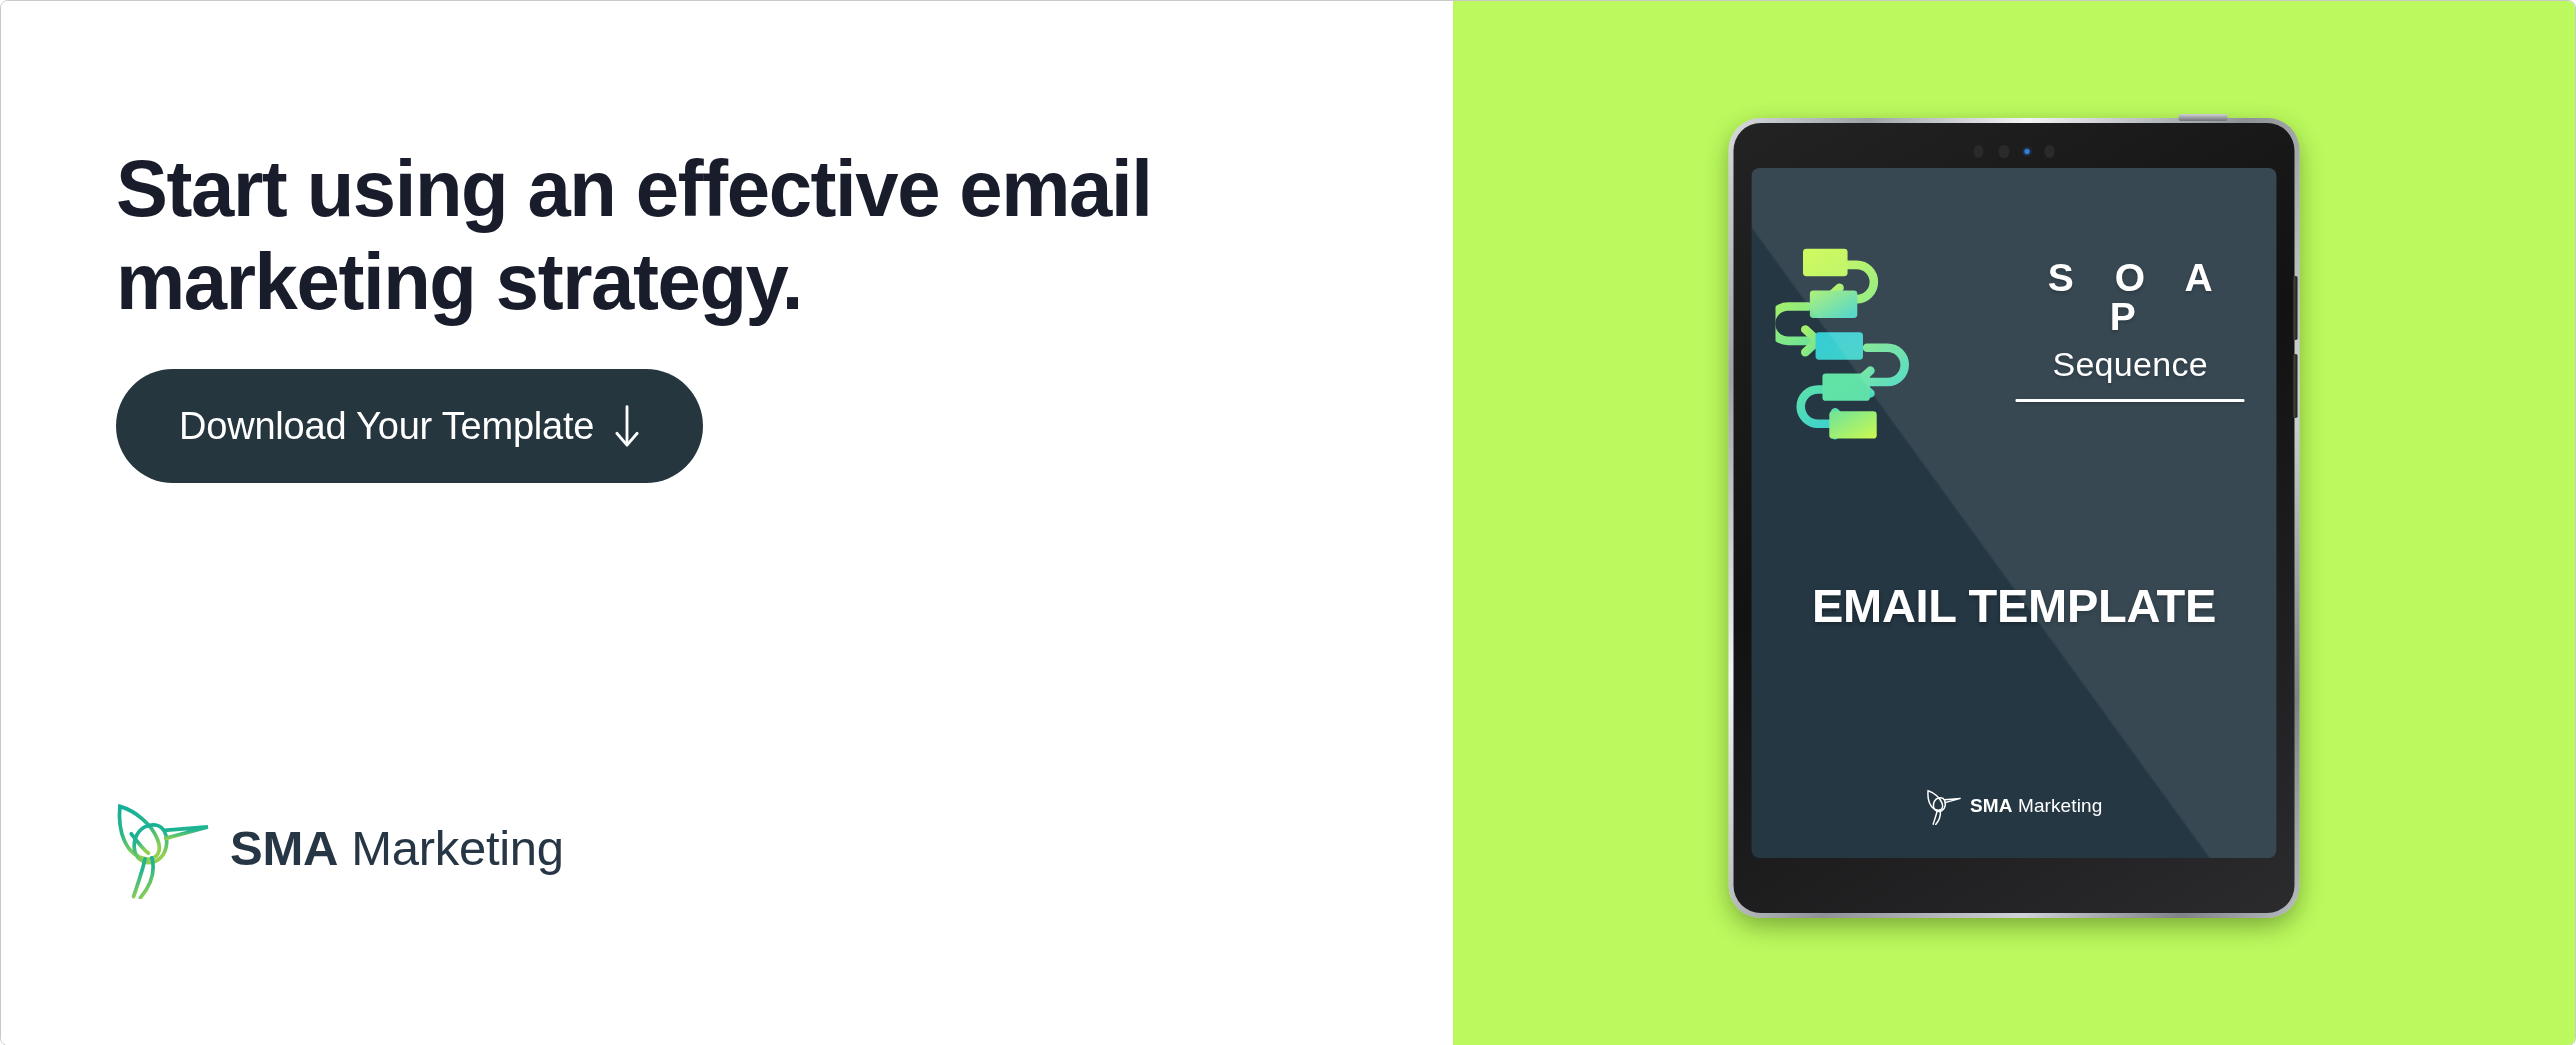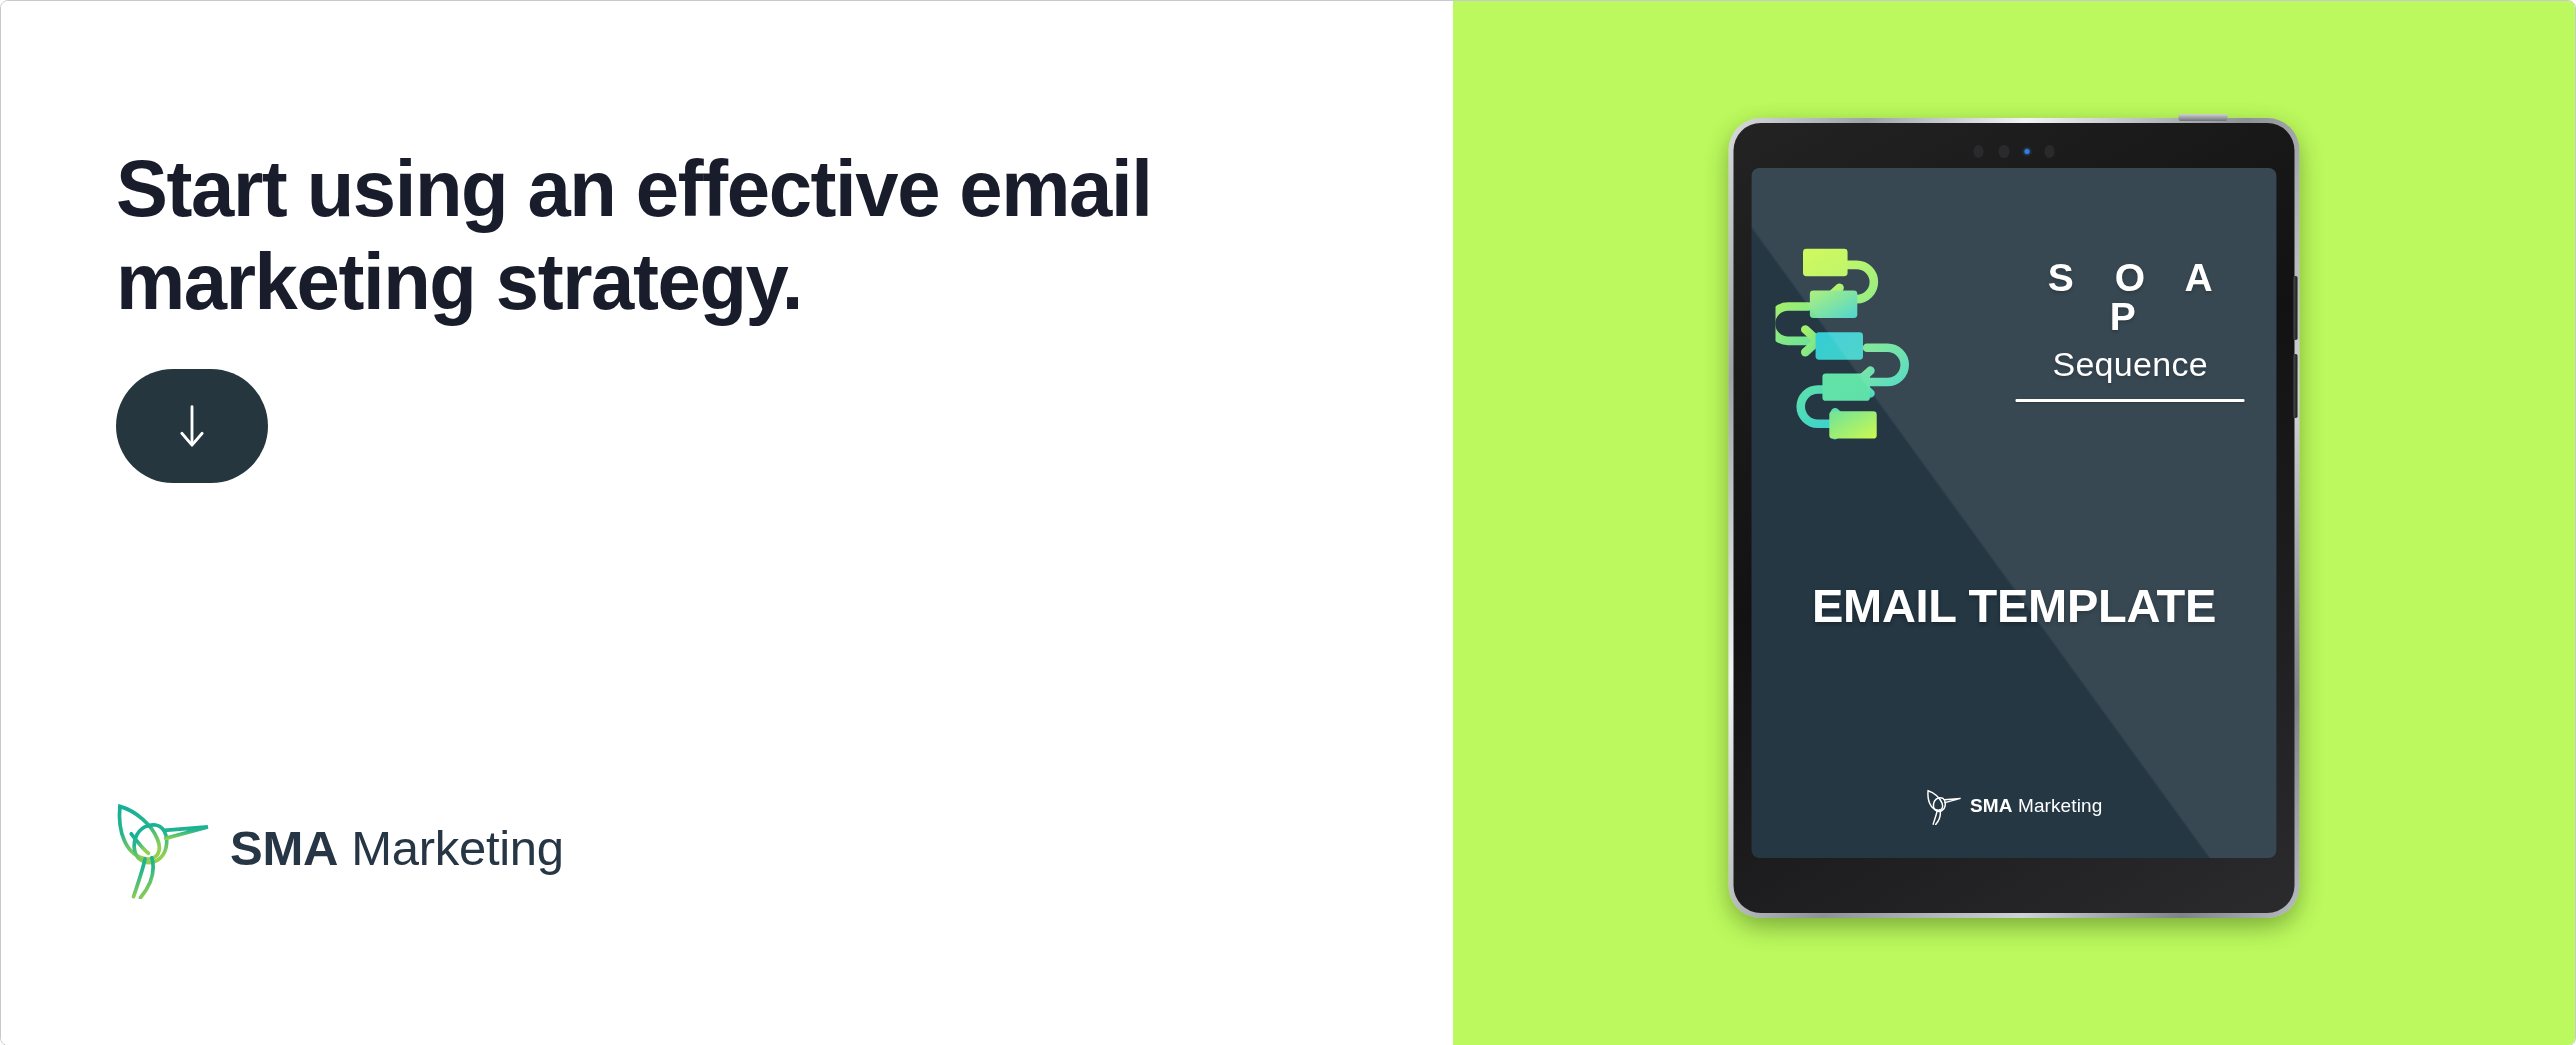--- a/index.html
+++ b/index.html
@@ -294,20 +294,21 @@
 <body>
 
 <div class="banner">
 
   <div class="left-panel">
 
     <h1 class="headline">Start using an effective email marketing strategy.</h1>
 
 
     <button class="cta-button">
+      <span class="cta-label">Download Your Template</span>
       <span class="cta-arrow">
         <svg viewBox="0 0 46 76" width="26" height="43" aria-hidden="true">
           <path d="M23 3 L23 66" stroke="#ffffff" stroke-width="5" fill="none" stroke-linecap="round"></path>
           <path d="M5 50 L23 71 L41 50" stroke="#ffffff" stroke-width="5" fill="none" stroke-linecap="round" stroke-linejoin="round"></path>
         </svg>
       </span>
     </button>
 
     <div class="footer-logo">
       <span class="logo-bird">

